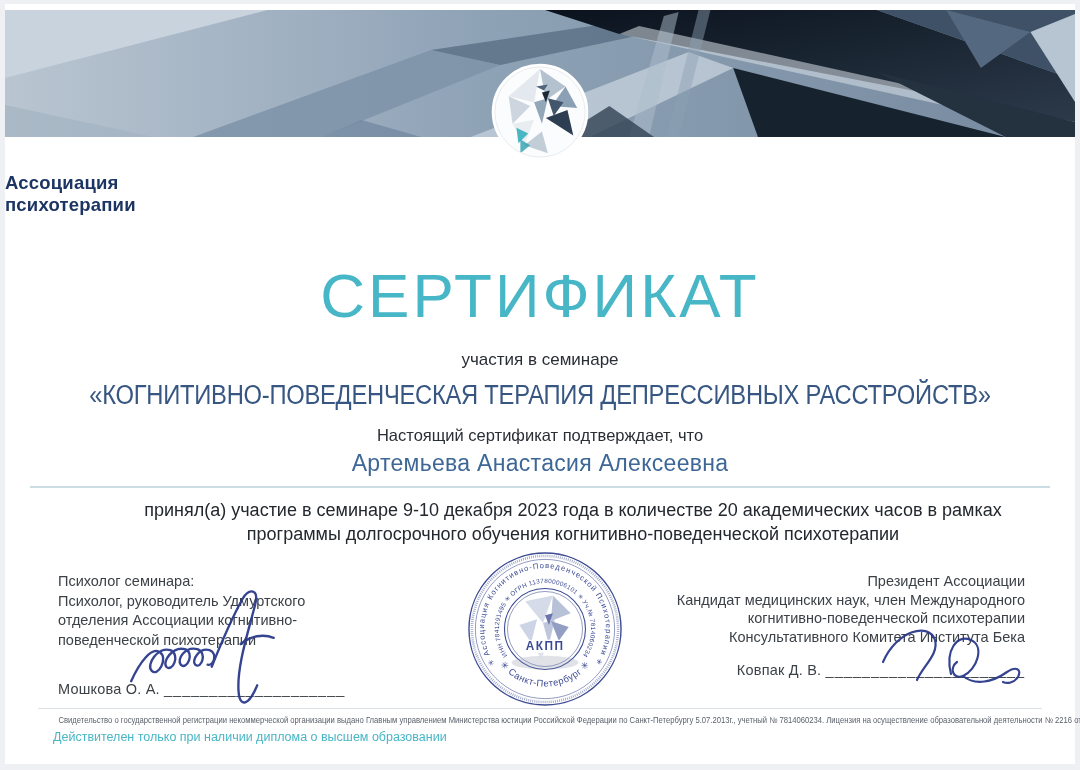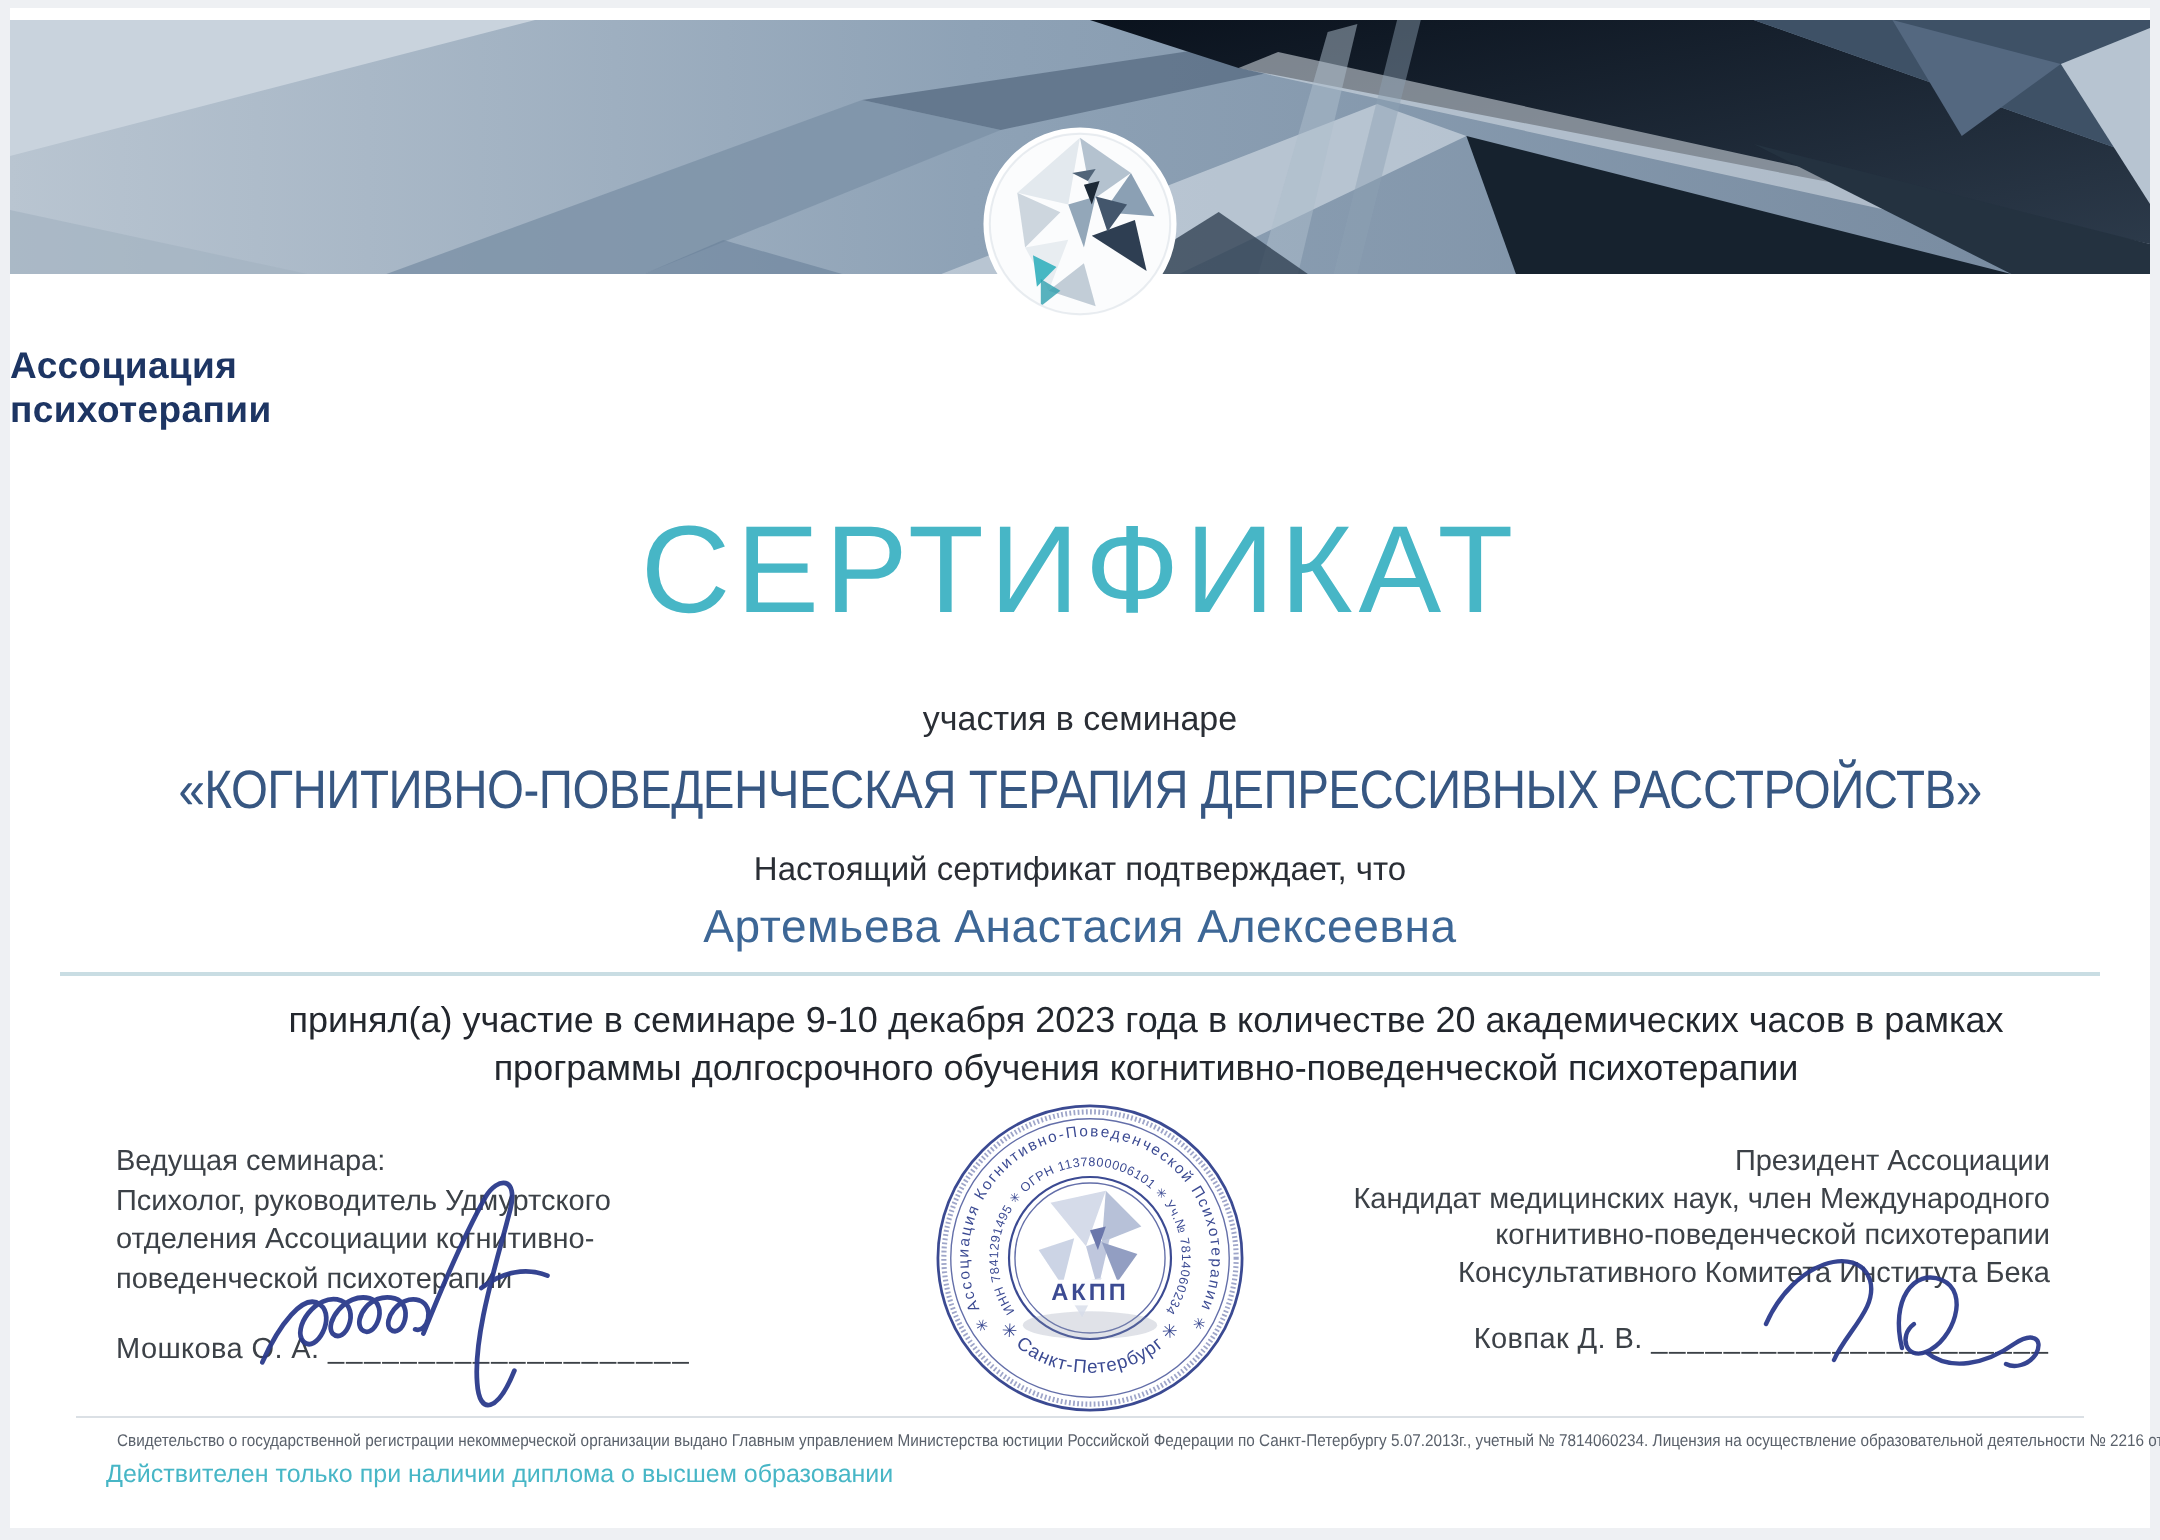--- a/index.html
+++ b/index.html
@@ -12,21 +12,21 @@
   .cert{position:absolute;left:5px;top:4px;right:5px;bottom:6px;background:#ffffff;}
   .banner{position:absolute;left:0;top:6px;width:100%;height:127px;overflow:hidden;}
   .banner svg{display:block;width:100%;height:100%;}
   .logo{position:absolute;left:486px;top:59px;width:98px;height:98px;}
   .orgname{
     position:absolute;left:0;top:168px;width:100%;
     color:#1d3563;font-weight:bold;
     font-size:18.5px;line-height:22px;letter-spacing:.2px;
   }
   .title{
-    position:absolute;left:0;top:246px;width:100%;text-align:center;
+    position:absolute;left:0;top:256px;width:100%;text-align:center;
     color:#47b6c6;font-size:62px;font-weight:400;letter-spacing:3px;
   }
   .subtitle{
     position:absolute;left:0;top:346px;width:100%;text-align:center;
     color:#2a2e35;font-size:17px;
   }
   .seminar{
     position:absolute;left:0;top:376px;width:100%;text-align:center;
     color:#375782;font-size:27px;font-weight:400;white-space:nowrap;
     transform:scaleX(.88);transform-origin:center;letter-spacing:-.3px;
@@ -46,21 +46,21 @@
   }
   .sig-left{
     position:absolute;left:53px;top:568px;width:300px;
     color:#3c4147;font-size:14.5px;line-height:19.5px;text-align:left;
   }
   .sig-right{
     position:absolute;right:50px;top:568px;width:420px;
     color:#3c4147;font-size:14.5px;line-height:18.5px;text-align:right;
   }
   .sig-name{margin-top:18px;color:#3c4147;font-size:14.5px;letter-spacing:.2px;white-space:nowrap;}
-  .sig-left .sig-name{margin-top:16px;}
+  .sig-left .sig-name{margin-top:30px;}
   .sig-right .sig-name{margin-top:15px;}
   .underscores{color:#3c4147;letter-spacing:1px;}
   .stamp{position:absolute;left:461px;top:546px;width:158px;height:158px;opacity:.94;}
   .autograph-left{position:absolute;left:122px;top:578px;width:155px;height:132px;pointer-events:none;}
   .autograph-right{position:absolute;left:866px;top:616px;width:160px;height:72px;pointer-events:none;}
   .footrule{position:absolute;left:33px;right:33px;top:704px;height:1px;background:#dbe0e5;}
   .legal{
     position:absolute;left:0;top:711px;width:100%;text-align:center;
     color:#5a616b;font-size:8.5px;white-space:nowrap;
     transform:scaleX(.9);transform-origin:center;
@@ -151,21 +151,21 @@
   <div class="recipient">Артемьева Анастасия Алексеевна</div>
 
   <div class="divider"></div>
 
   <div class="partic">
     <div>принял(а) участие в семинаре 9-10 декабря 2023 года в количестве 20 академических часов в рамках</div>
     <div>программы долгосрочного обучения когнитивно-поведенческой психотерапии</div>
   </div>
 
   <div class="sig-left">
-    <div>Ведущая семинара:</div>
+    <div>Психолог семинара:</div>
     <div>Психолог, руководитель Удмуртского</div>
     <div>отделения Ассоциации когнитивно-</div>
     <div>поведенческой психотерапии</div>
     <div class="sig-name">
       <span>Мошкова О. А.</span>
       <span class="underscores">____________________</span>
     </div>
   </div>
 
   <div class="sig-right">

